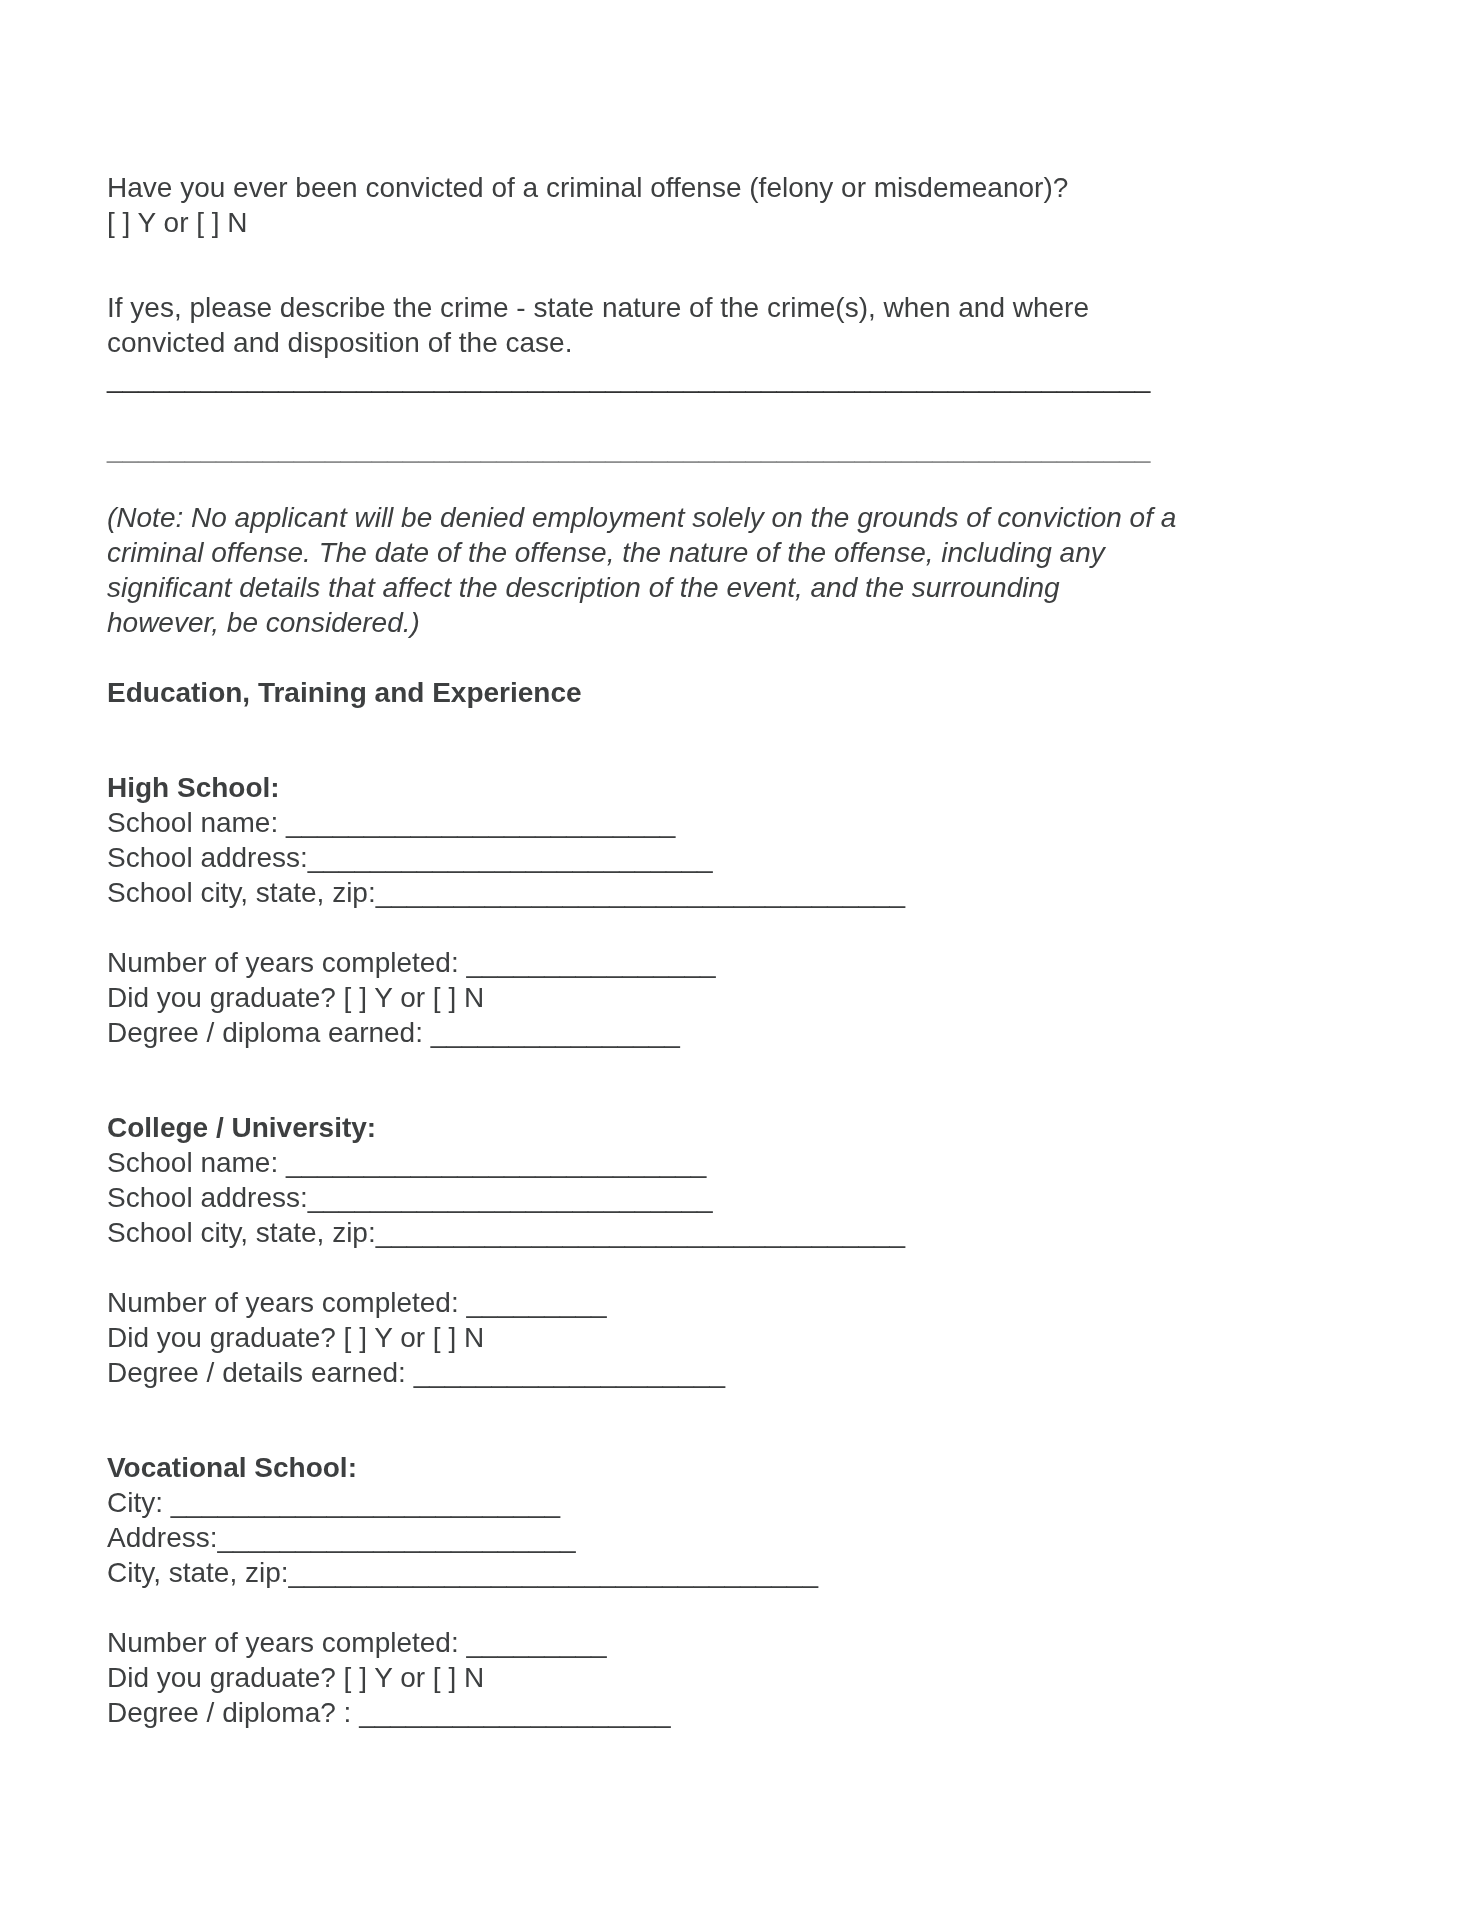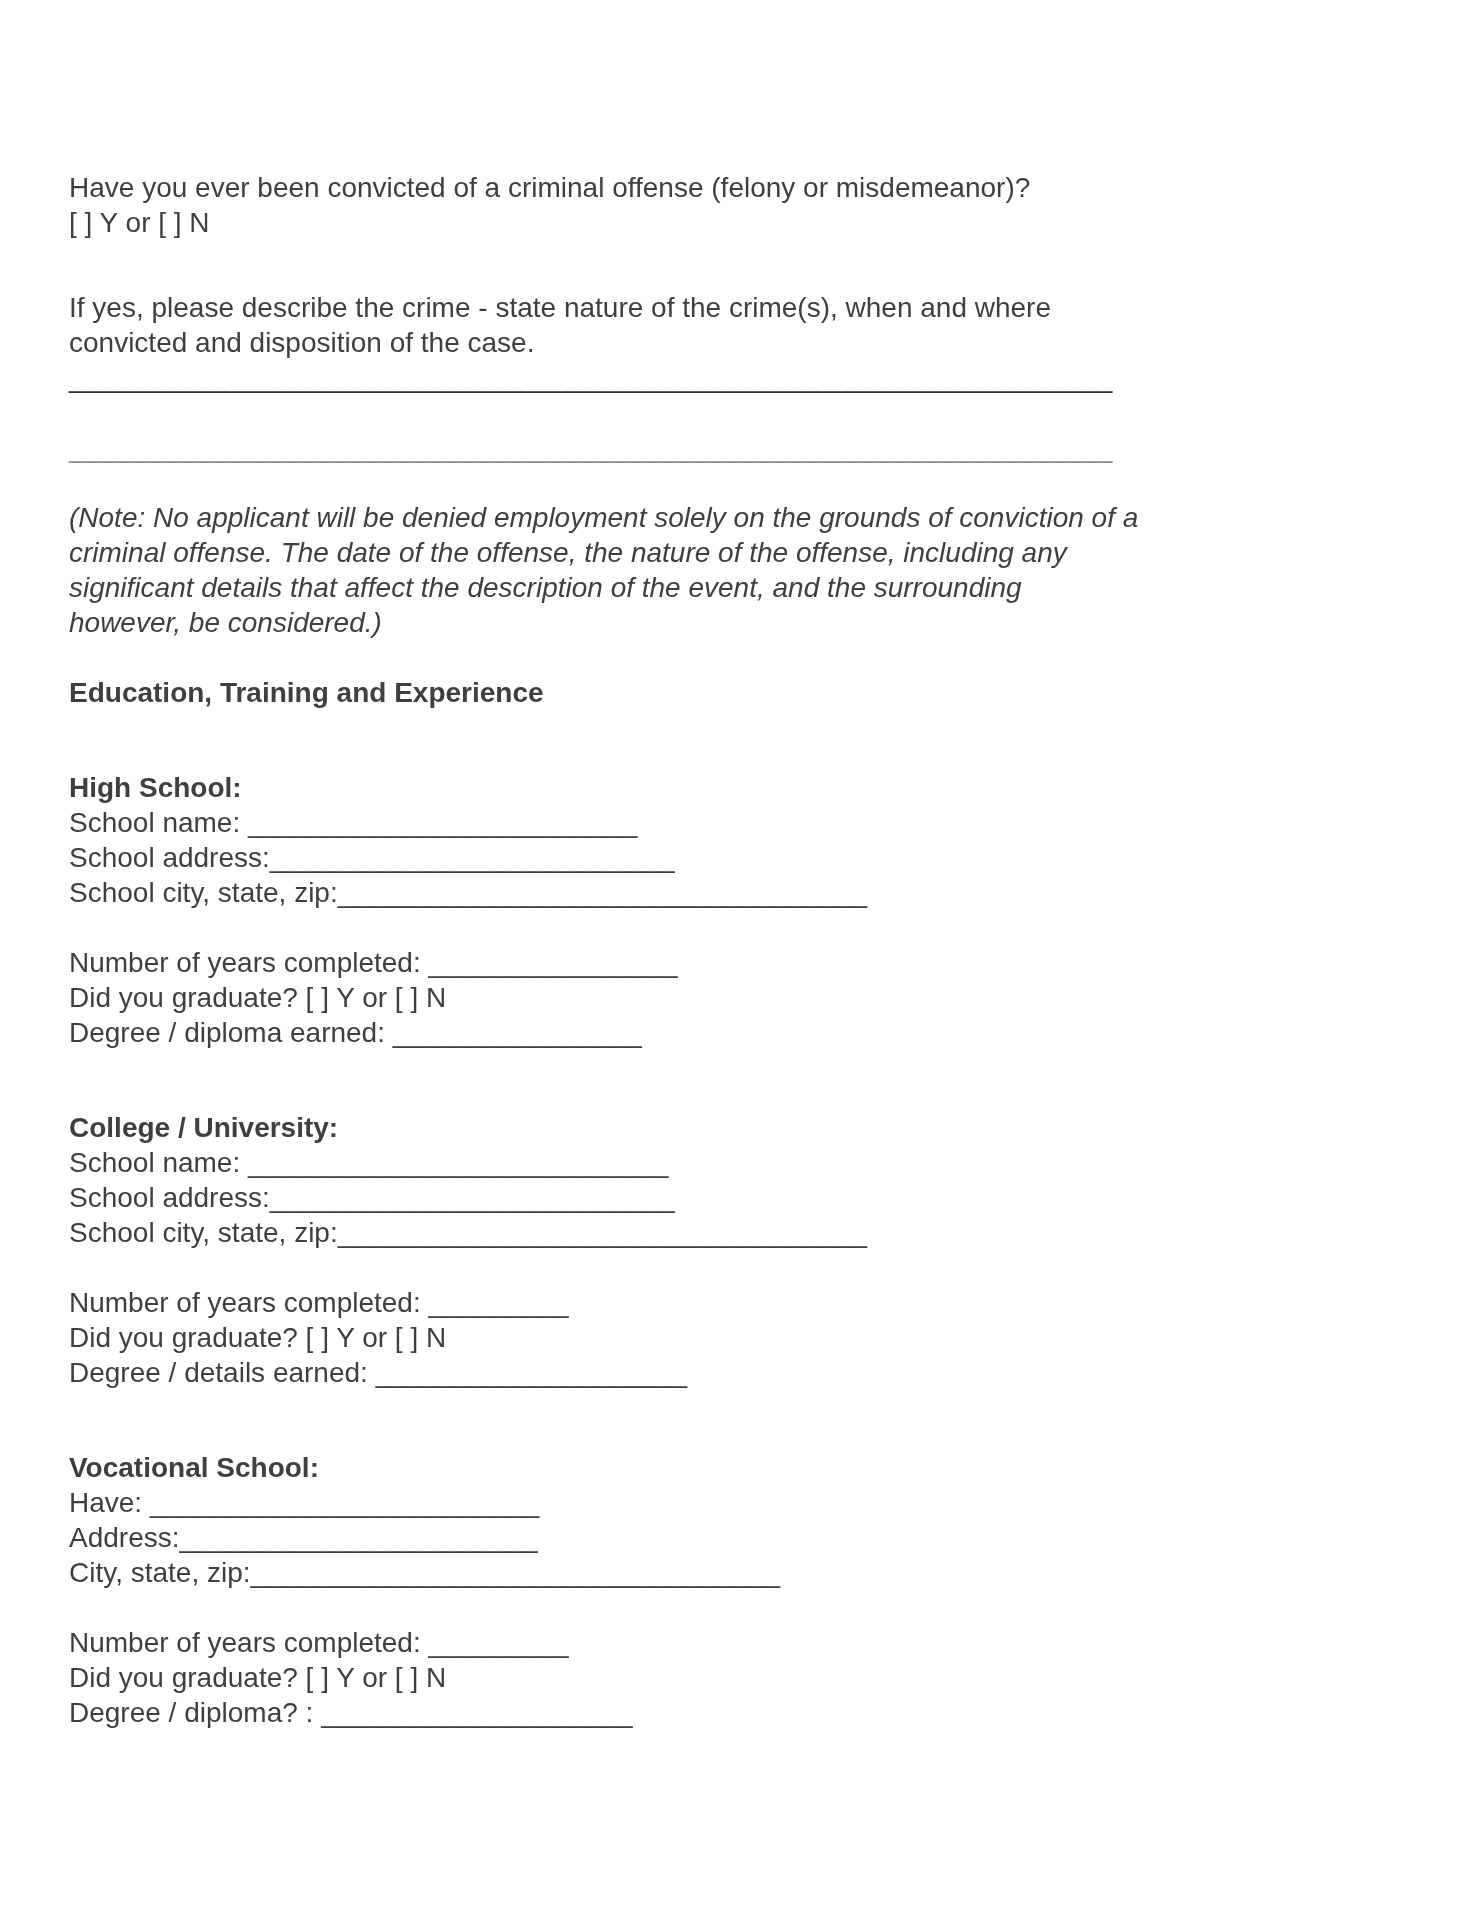--- a/index.html
+++ b/index.html
@@ -5,21 +5,21 @@
   html, body { margin: 0; padding: 0; background: #ffffff; }
   .page {
     position: relative;
     width: 1484px;
     height: 1920px;
     background: #ffffff;
     overflow: hidden;
   }
   .content {
     box-sizing: border-box;
-    padding: 170px 250px 0 69px;
+    padding: 170px 250px 0 107px;
     font-family: "Liberation Sans", sans-serif;
     font-size: 28px;
     line-height: 35px;
     color: #3d3f40;
   }
   .line { white-space: pre; }
   .bold { font-weight: bold; }
   .italic { font-style: italic; }
   .rule-dark { color: #313233; }
   .rule-light { color: #8d8e8f; }
@@ -74,21 +74,21 @@
       <div class="line">School city, state, zip:__________________________________</div>
       <div class="mt35">
         <div class="line">Number of years completed: _________</div>
         <div class="line">Did you graduate? [ ] Y or [ ] N</div>
         <div class="line">Degree / details earned: ____________________</div>
       </div>
     </div>
 
     <div class="mt45">
       <div class="line bold">Vocational School:</div>
-      <div class="line">Have: _________________________</div>
+      <div class="line">City: _________________________</div>
       <div class="line">Address:_______________________</div>
       <div class="line">City, state, zip:__________________________________</div>
       <div class="mt35">
         <div class="line">Number of years completed: _________</div>
         <div class="line">Did you graduate? [ ] Y or [ ] N</div>
         <div class="line">Degree / diploma? : ____________________</div>
       </div>
     </div>
 
   </div>

